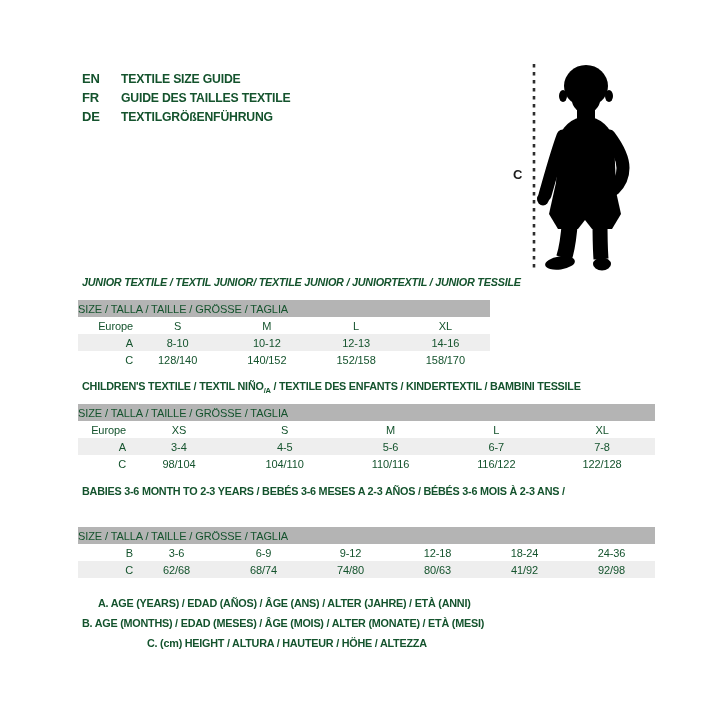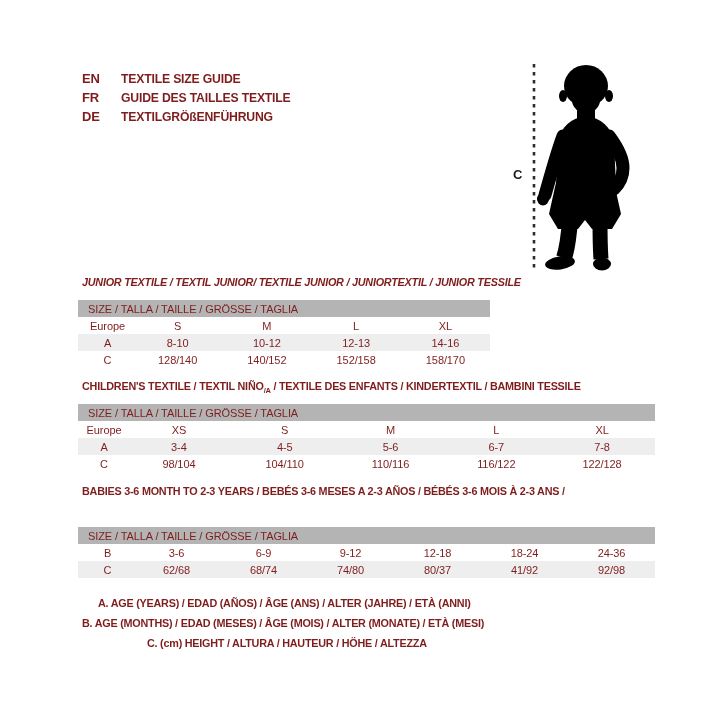--- a/index.html
+++ b/index.html
@@ -1,18 +1,18 @@
 <!DOCTYPE html>
 <html><head>
 <meta charset="utf-8">
 <style>
   html,body{margin:0;padding:0;background:#fff;}
   .canvas{
     position:relative;width:720px;height:720px;background:#ffffff;
-    font-family:"Liberation Sans",sans-serif;color:#7f1d1d;overflow:hidden;
+    font-family:"Liberation Sans",sans-serif;color:#14532d;overflow:hidden;
   }
   .cond{display:inline-block;transform:scaleX(0.94);transform-origin:0 50%;white-space:nowrap;}
 
   
   .lang-list{position:absolute;left:82px;top:69px;font-size:13px;font-weight:700;
     line-height:19px;letter-spacing:-0.2px;}
   .lang-row{display:flex;}
   .lang-code{width:39px;flex:0 0 39px;}
 
   
@@ -23,25 +23,25 @@
   .title1{left:82px;top:272px;font-style:italic;}
   .title2{left:82px;top:376px;}
   .title3{left:82px;top:481px;}
   .tbl-title sub{font-size:8px;}
 
   
   table{border-collapse:collapse;table-layout:fixed;position:absolute;}
   .t1{left:78px;top:300px;width:412px;}
   .t2{left:78px;top:404px;width:577px;}
   .t3{left:78px;top:527px;width:577px;}
-  th.size-bar{background:#b4b4b4;font-weight:400;text-align:left;padding:0 0 0 10px;
+  th.size-bar{background:#b4b4b4;font-weight:400;text-align:left;padding:0 0 0 0;
     height:17px;font-size:11px;letter-spacing:-0.1px;white-space:nowrap;overflow:hidden;}
   td{height:17px;font-size:11px;text-align:center;padding:0;letter-spacing:-0.1px;
     white-space:nowrap;overflow:hidden;}
-  td.rowlabel{text-align:center;padding-left:4px;}
+  td.rowlabel{text-align:right;padding-left:4px;}
   tr.alt{background:#eeeeee;}
 
   
   .legend{position:absolute;left:82px;top:593px;font-size:11.5px;font-weight:700;
     line-height:20px;letter-spacing:-0.25px;text-align:center;}
 </style>
 </head>
 <body>
 
 <div class="canvas">
@@ -204,21 +204,21 @@
         <td>9-12</td>
         <td>12-18</td>
         <td>18-24</td>
         <td>24-36</td>
       </tr>
       <tr class="alt">
         <td class="rowlabel">C</td>
         <td>62/68</td>
         <td>68/74</td>
         <td>74/80</td>
-        <td>80/37</td>
+        <td>80/63</td>
         <td>41/92</td>
         <td>92/98</td>
       </tr>
     </tbody>
   </table>
 
   <div class="legend">
     <div><span class="cond">A. AGE (YEARS) / EDAD (AÑOS) / ÂGE (ANS) / ALTER (JAHRE) / ETÀ (ANNI)</span></div>
     <div><span class="cond">B. AGE (MONTHS) / EDAD (MESES) / ÂGE (MOIS) / ALTER (MONATE) / ETÀ (MESI)</span></div>
     <div><span class="cond">C. (cm) HEIGHT / ALTURA / HAUTEUR / HÖHE / ALTEZZA</span></div>

